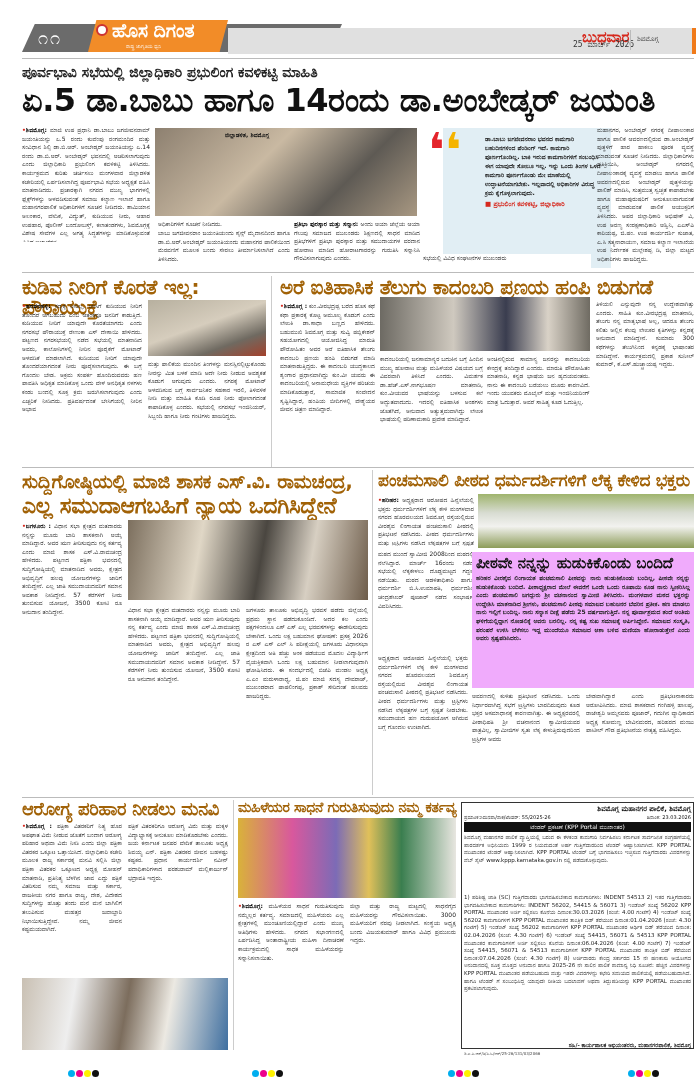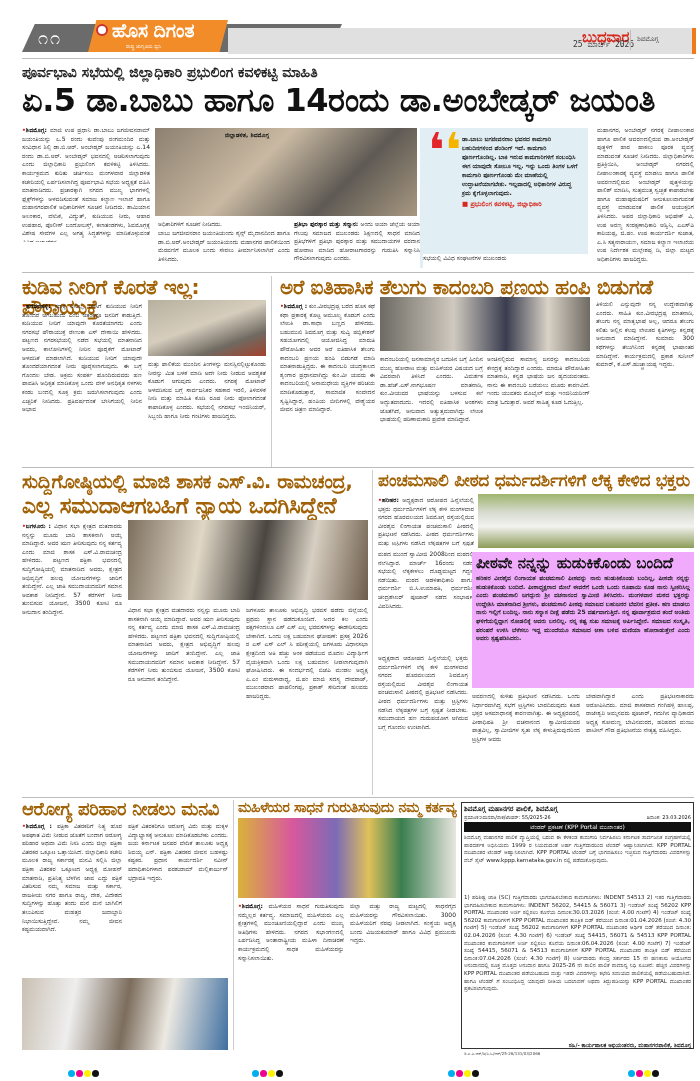--- a/index.html
+++ b/index.html
@@ -24,27 +24,27 @@
 .rule{height:1px;background:#bbb}
 
 .kicker{font-size:14px;font-weight:bold;color:#222}
 .h1{font-size:32px;font-weight:bold;line-height:1;color:#111;letter-spacing:-.5px}
 .h2{font-size:22px;font-weight:bold;line-height:1;color:#a16207;letter-spacing:-.3px}
 .col{font-size:6px;line-height:8.6px;color:#222;text-align:justify;overflow:hidden}
 .col b{color:#000}
 .dot{color:#e4242b}
 .photo{background:linear-gradient(135deg,#8d8070,#c9b9a2 40%,#5e5a54 70%,#a89882);overflow:hidden}
 .caption{font-size:6px;color:#222}
-.quote{left:420px;top:128px;width:168px;height:140px;background:#e1eef4;padding:6px 6px 6px 42px}
+.quote{left:443px;top:128px;width:168px;height:140px;background:#e1eef4;padding:6px 6px 6px 42px}
 .q-mark{left:428px;top:130px;font-size:48px;line-height:40px;font-weight:bold}
 .q-body{font-size:6px;line-height:9px;font-weight:bold;color:#222}
 .q-auth{font-size:6.5px;font-weight:bold;color:#d6281d;margin-top:3px}
 .box{background:#f0abfc}
 .notice{border:1px solid #333;background:#fff}
-.notice-h{font-size:7px;font-weight:bold;text-align:left}
+.notice-h{font-size:7px;font-weight:bold;text-align:right}
 .notice-b{background:#111;color:#fff;font-size:6px;text-align:center;padding:1px}
 .cmyk{display:flex;gap:1px}
 .cmyk span{width:7px;height:7px;border-radius:50%;display:inline-block}
 .vline{width:1px;background:#ccc}
 </style>
 </head>
 <body>
 
 <div class="abs mast">
   <div class="abs pgbar"></div>

